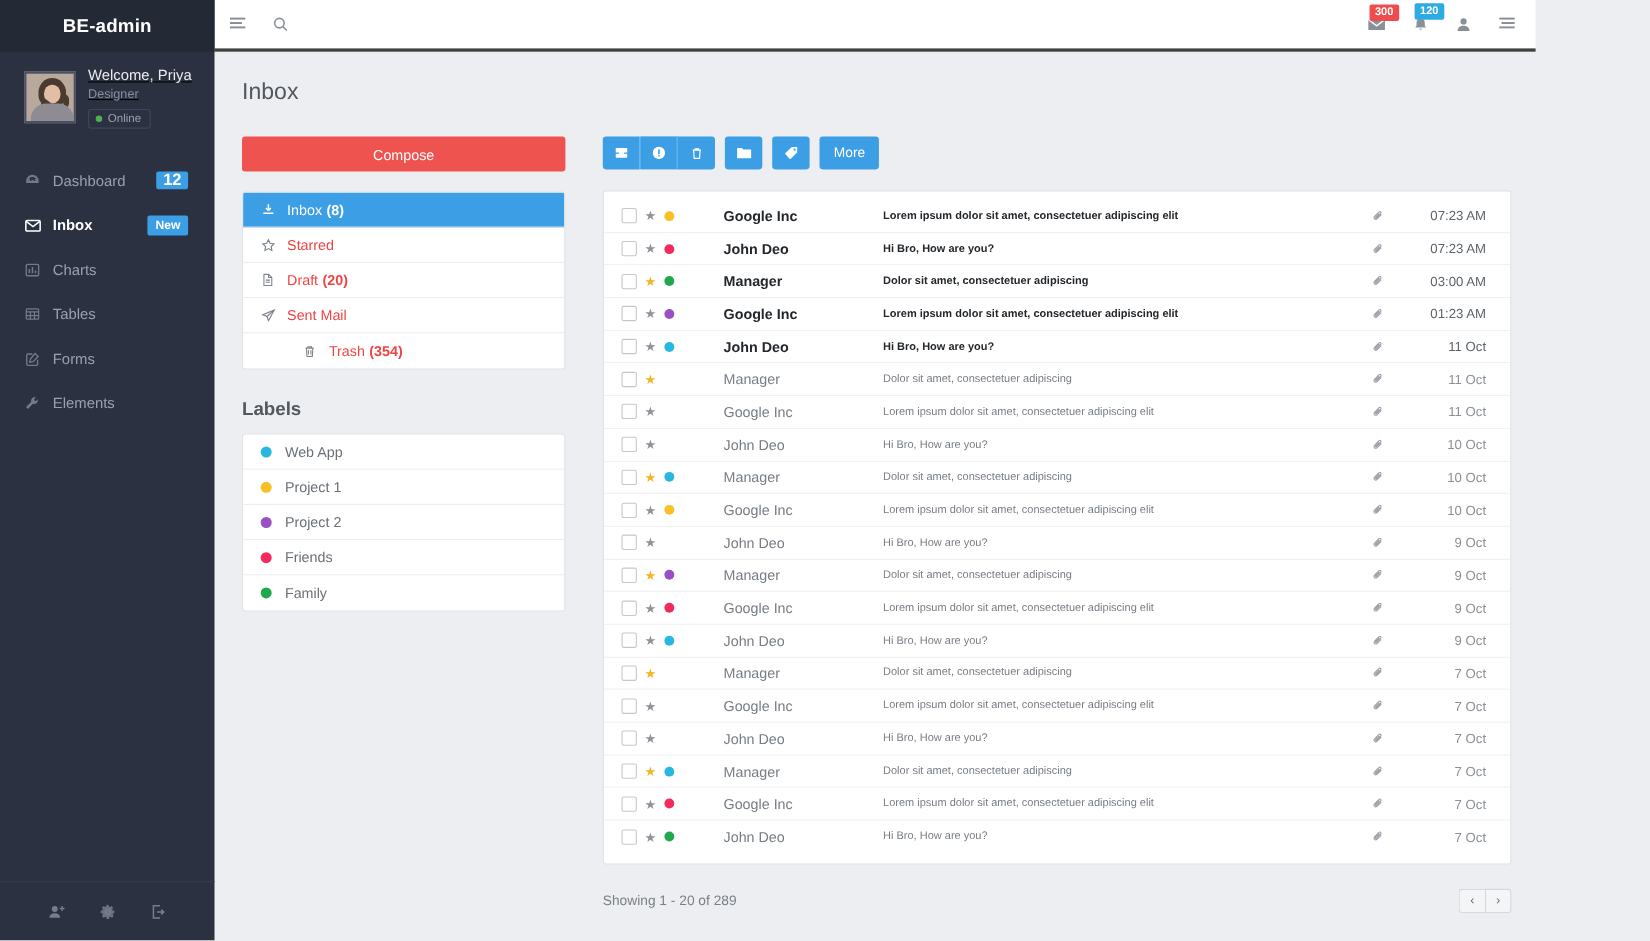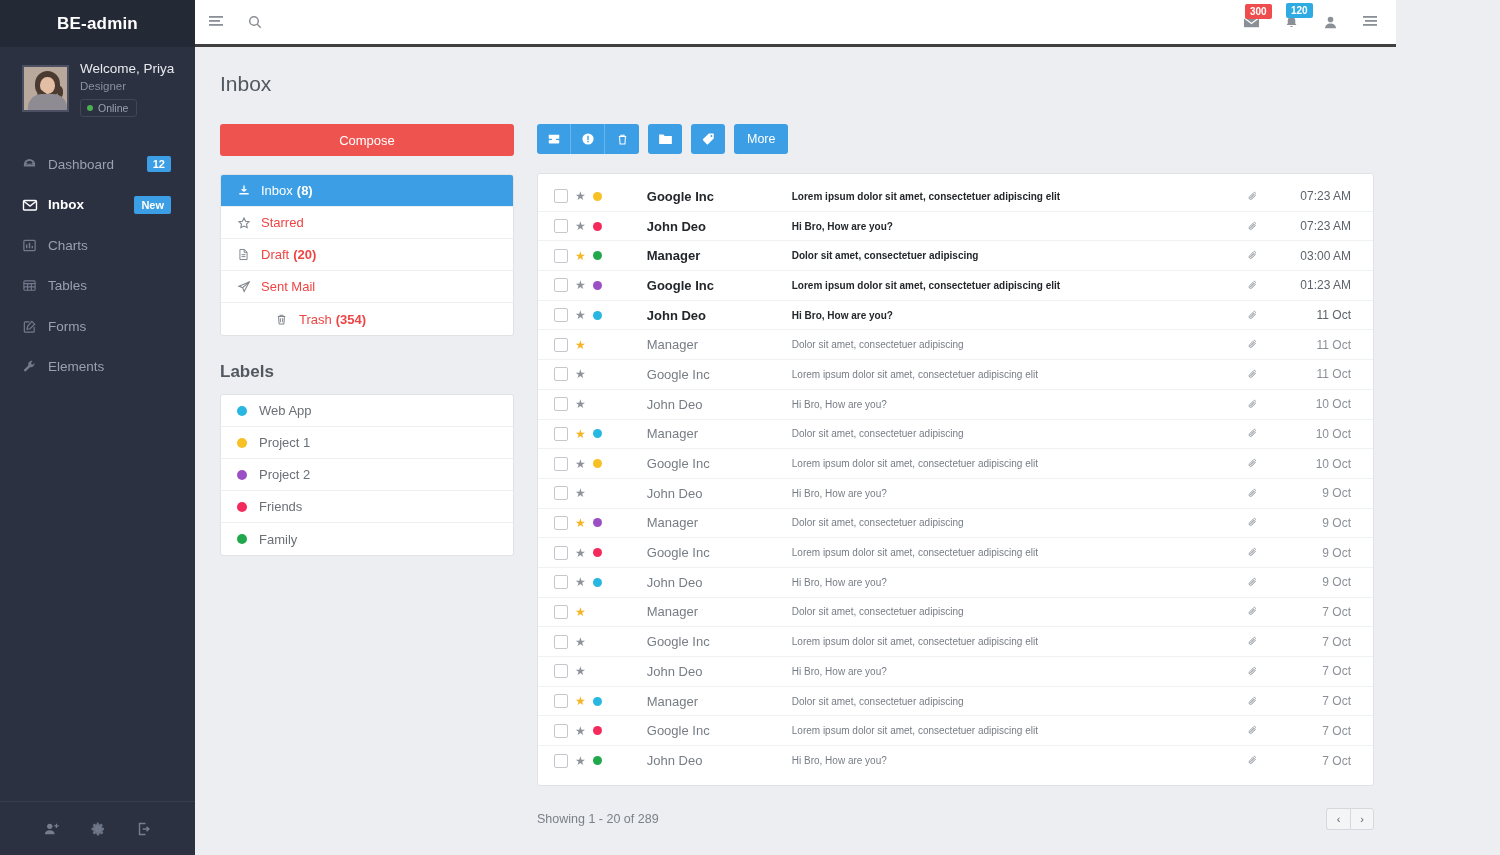--- a/index.html
+++ b/index.html
@@ -28,21 +28,21 @@
     position: relative; overflow: hidden; flex-shrink: 0;
   }
   .avatar .hair { position:absolute; left:11px; top:4px; width:25px; height:26px;
     background:#4b3a2f; border-radius:50% 50% 40% 40%; }
   .avatar .face { position:absolute; left:16px; top:10px; width:15px; height:17px;
     background:#e3bda4; border-radius:48%; }
   .avatar .body { position:absolute; left:4px; top:27px; width:39px; height:22px;
     background:#8e8c92; border-radius:14px 14px 0 0; }
   .avatar .hair2 { position:absolute; left:8px; top:16px; width:31px; height:20px;
     background:#4b3a2f; border-radius:40% 40% 50% 50%; clip-path: polygon(0 0,22% 0,14% 100%,0 100%,100% 100%,100% 0,78% 0,86% 100%); }
-  .profile-info { margin-left: 11px; }
+  .profile-info { margin-left: 11px; text-decoration: underline; }
   .welcome { color: #e9eaee; font-size: 13.5px; line-height: 17px; }
   .role { color: #8a8f9e; font-size: 11.5px; line-height: 16px; margin-top: 1px; }
   .online-pill {
     display: inline-flex; align-items: center; gap: 5px;
     border: 1px solid #404657; border-radius: 3px;
     padding: 2px 8px 2px 6px; margin-top: 5px;
   }
   .online-dot { width: 6px; height: 6px; background: #4caf50; border-radius: 50%; }
   .online-text { color: #9aa0ad; font-size: 10.5px; }
 
@@ -50,21 +50,21 @@
   .nav-item {
     display: flex; align-items: center; height: 40.5px;
     padding-left: 22px; cursor: pointer; position: relative;
   }
   .nav-item .ic { width: 26px; color: #737a8c; display: flex; align-items: center; }
   .nav-item .lbl { color: #9aa0ad; font-size: 13.5px; }
   .nav-item.active .lbl { color: #fff; font-weight: bold; }
   .nav-item.active .ic { color: #fff; }
   .nav-badge {
     position: absolute; right: 24px; background: #3c9ee5; color: #fff;
-    font-size: 11px; font-weight: bold; border-radius: 2px; padding: 2px 6px;
+    font-size: 15px; font-weight: bold; border-radius: 2px; padding: 2px 6px;
     line-height: 12px;
   }
   .nav-badge.new { padding: 3px 7px; font-size: 11px; }
   .side-footer {
     border-top: 1px solid #373d4d; height: 54px;
     display: flex; align-items: center; justify-content: center; gap: 30px;
   }
   .side-footer span { color: #767d8f; cursor: pointer; display: flex; }
 
   
@@ -80,21 +80,21 @@
   .tb-badge {
     position: absolute; top: -11px; left: 2px; color: #fff;
     font-size: 10px; font-weight: bold; border-radius: 2px;
     padding: 2px 5px; line-height: 11px;
   }
   .tb-badge.red { background: #ef4d4d; }
   .tb-badge.blue { background: #2eabe2; }
 
   .content { flex: 1; padding: 25px 22px 0 25px; overflow: hidden; }
   .page-title { font-size: 21px; color: #51585f; font-weight: normal; margin-bottom: 28px; }
-  .cols { display: flex; gap: 23px; }
+  .cols { display: flex; gap: 34px; }
 
   
   .mailcol { width: 294px; min-width: 294px; }
   .compose-btn {
     width: 100%; height: 32px; background: #ef5350; color: #fff; border: none;
     border-radius: 3px; font-size: 13px; cursor: pointer;
     font-family: "Liberation Sans", sans-serif;
   }
   .panel {
     background: #fff; border: 1px solid #e0e2e6; border-radius: 3px;

